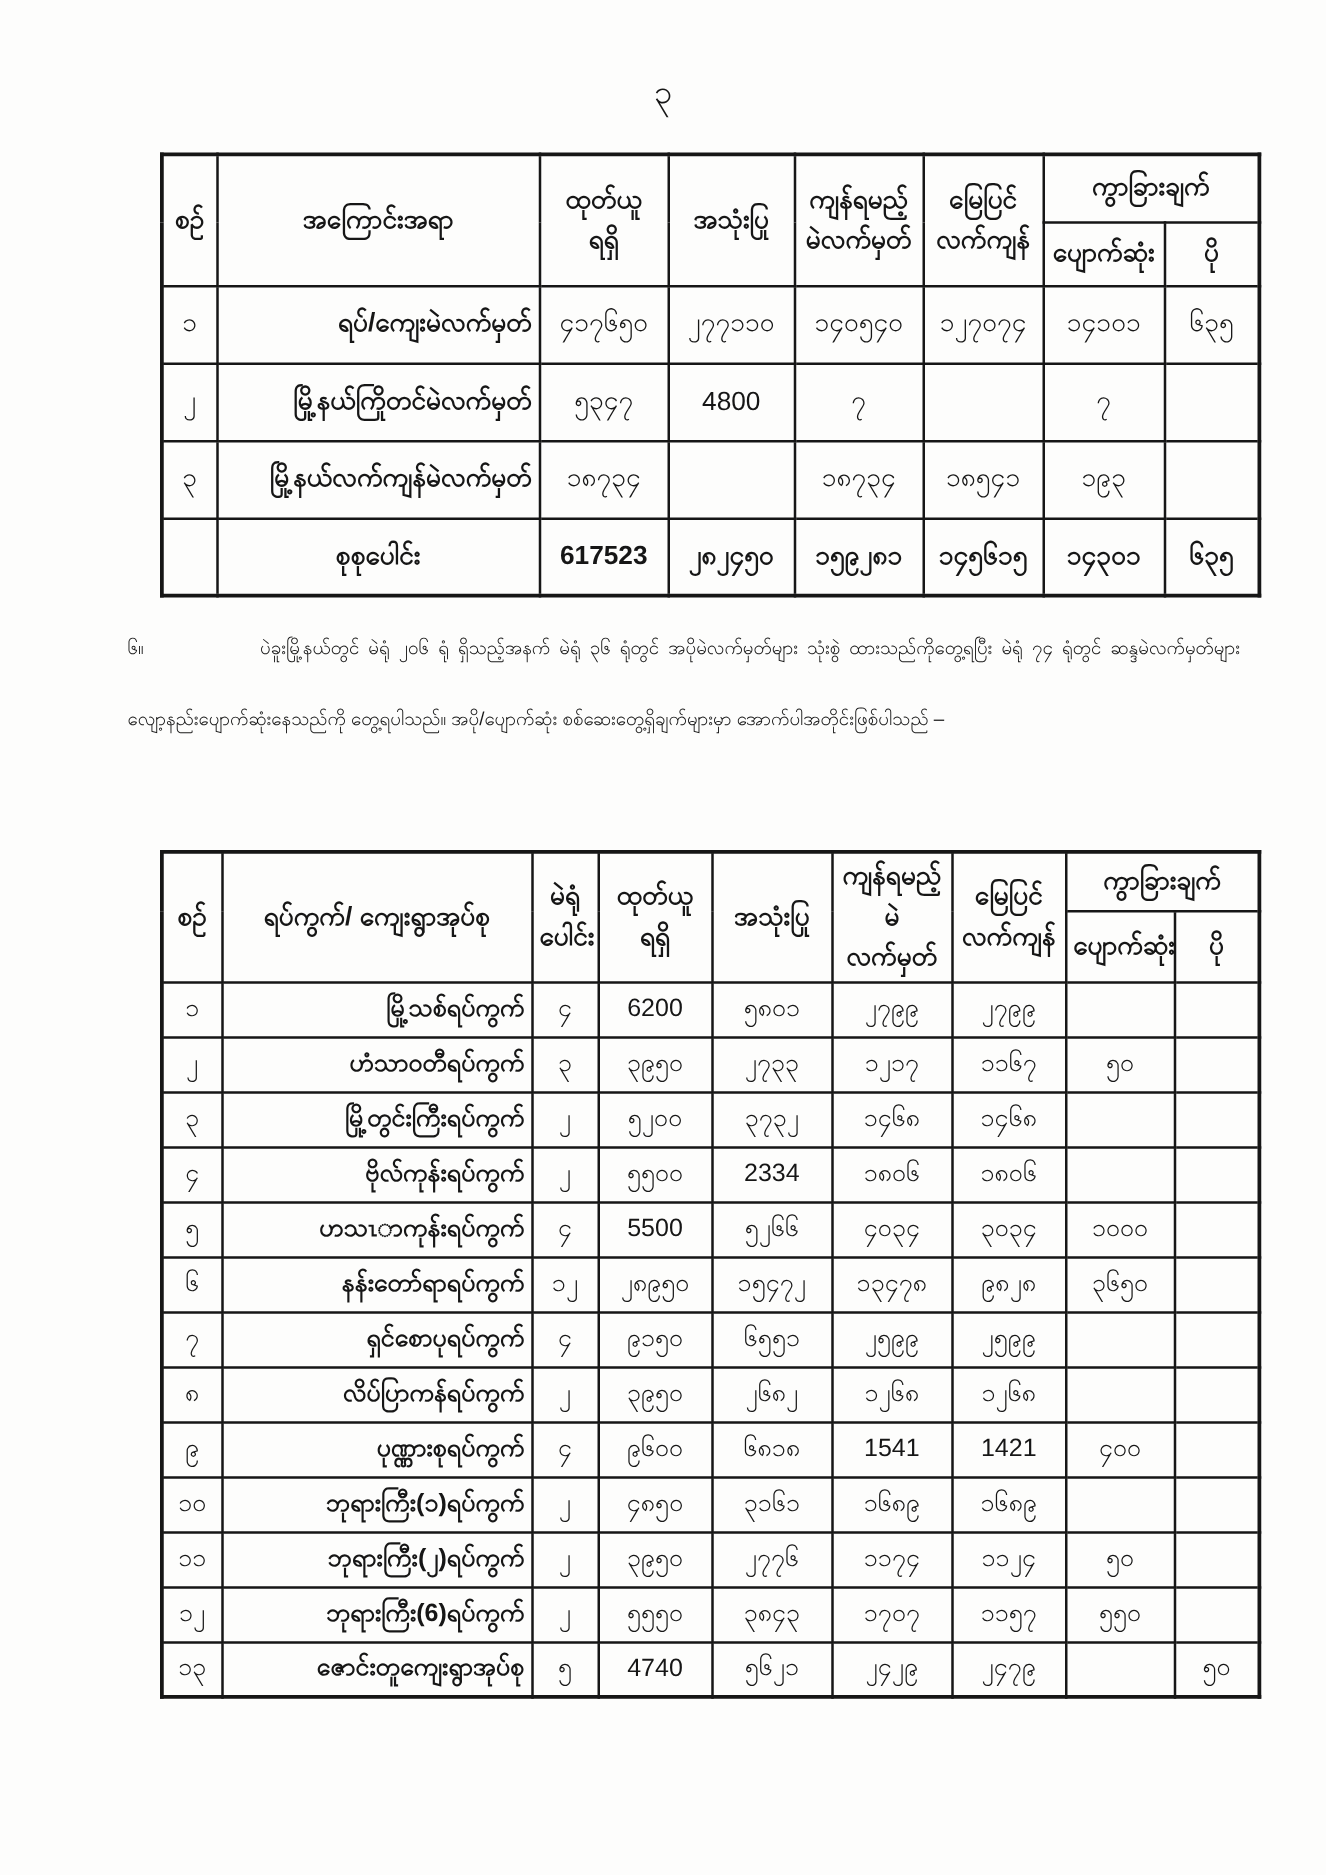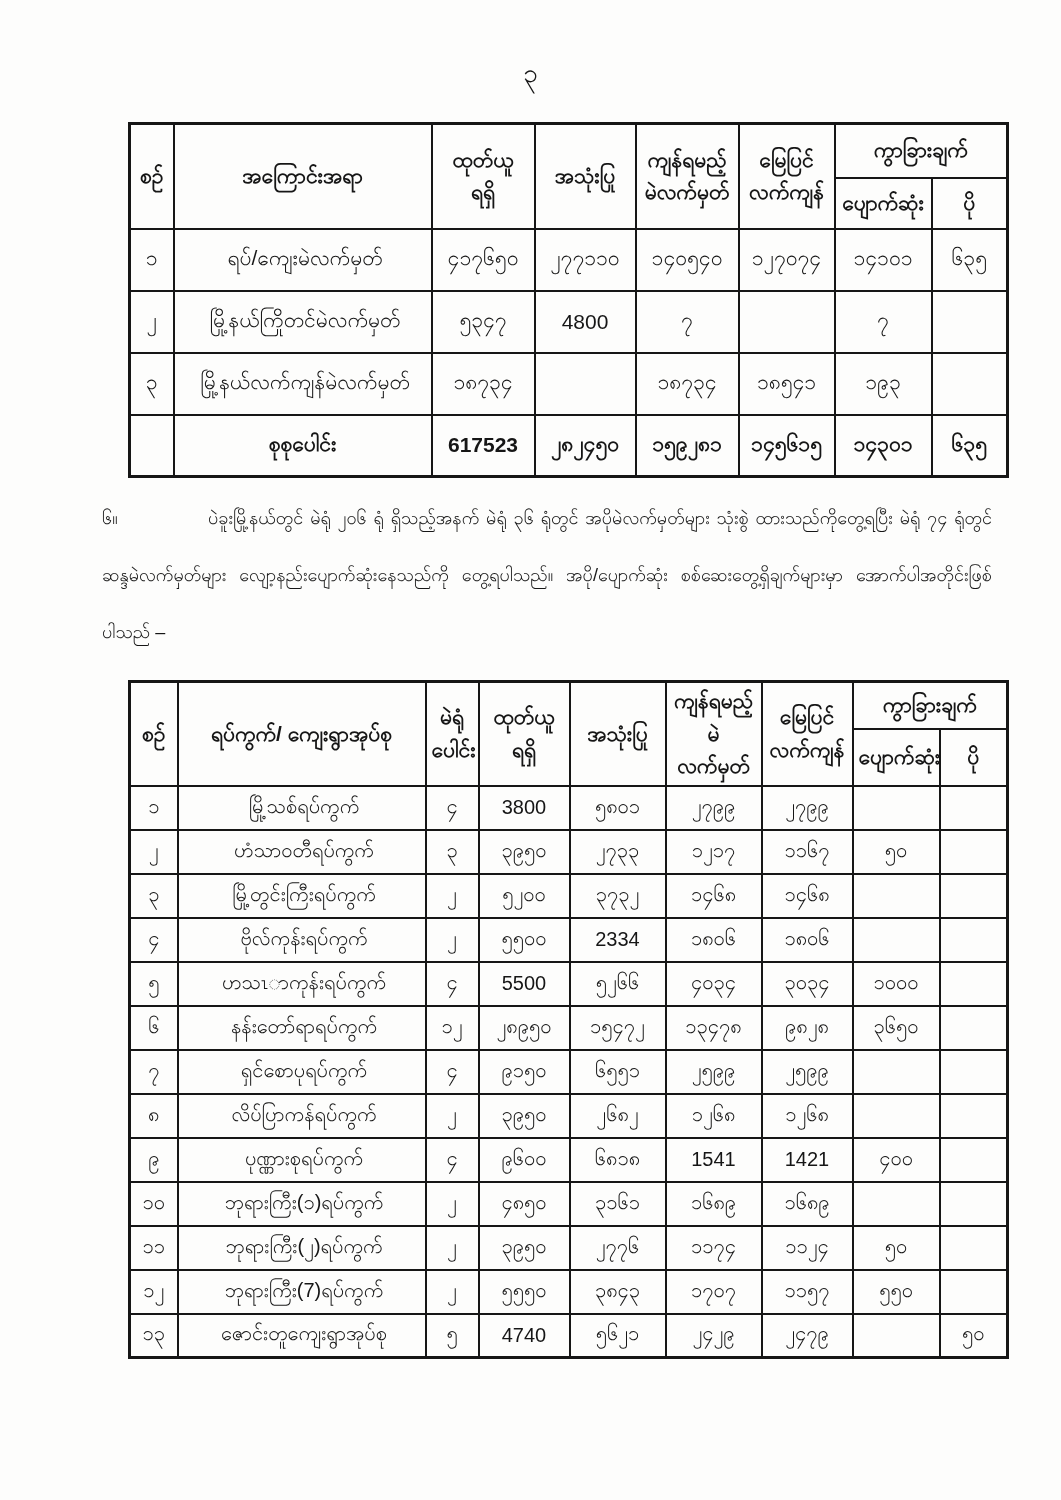--- a/index.html
+++ b/index.html
@@ -29,26 +29,26 @@
     white-space:pre-line;
     padding:2px 5px;
   }
   th { font-weight:700; font-size:21px; line-height:1.55; }
   #table1 thead tr:first-child th { height:54px; }
   #table1 thead tr:last-child  th { height:51px; }
   #table2 thead tr:first-child th { height:44px; }
   #table2 thead tr:last-child  th { height:52px; }
   #table1 tbody td { height:62px; font-size:21px; }
   #table2 tbody td { height:44px; font-size:20px; }
-  td.name-cell { text-align:center; padding-left:10px; }
+  td.name-cell { text-align:right; padding-left:10px;font-weight:bold; }
   tbody.total-body td { font-weight:700; height:68px; }
   tbody.total-body td.name-cell { text-align:center; padding-left:5px; }
   .para {
     position:absolute; left:102px; top:490px; width:890px;
-    font-size:18px; line-height:57px;
+    font-size:15px; line-height:57px;
     text-align:justify;
   }
   .para-num { display:inline-block; width:106px; }
 </style>
 </head>
 <body>
 
 <div class="page">
 
   <div class="page-number">၃</div>
@@ -162,21 +162,21 @@
       <tr>
         <th>ပျောက်ဆုံး</th>
         <th>ပို</th>
       </tr>
     </thead>
     <tbody>
         <tr>
           <td>၁</td>
           <td class="name-cell">မြို့သစ်ရပ်ကွက်</td>
           <td>၄</td>
-          <td>3800</td>
+          <td>6200</td>
           <td>၅၈၀၁</td>
           <td>၂၇၉၉</td>
           <td>၂၇၉၉</td>
           <td></td>
           <td></td>
         </tr>
         <tr>
           <td>၂</td>
           <td class="name-cell">ဟံသာဝတီရပ်ကွက်</td>
           <td>၃</td>
@@ -281,21 +281,21 @@
           <td>၂</td>
           <td>၃၉၅၀</td>
           <td>၂၇၇၆</td>
           <td>၁၁၇၄</td>
           <td>၁၁၂၄</td>
           <td>၅၀</td>
           <td></td>
         </tr>
         <tr>
           <td>၁၂</td>
-          <td class="name-cell">ဘုရားကြီး(7)ရပ်ကွက်</td>
+          <td class="name-cell">ဘုရားကြီး(6)ရပ်ကွက်</td>
           <td>၂</td>
           <td>၅၅၅၀</td>
           <td>၃၈၄၃</td>
           <td>၁၇၀၇</td>
           <td>၁၁၅၇</td>
           <td>၅၅၀</td>
           <td></td>
         </tr>
         <tr>
           <td>၁၃</td>

